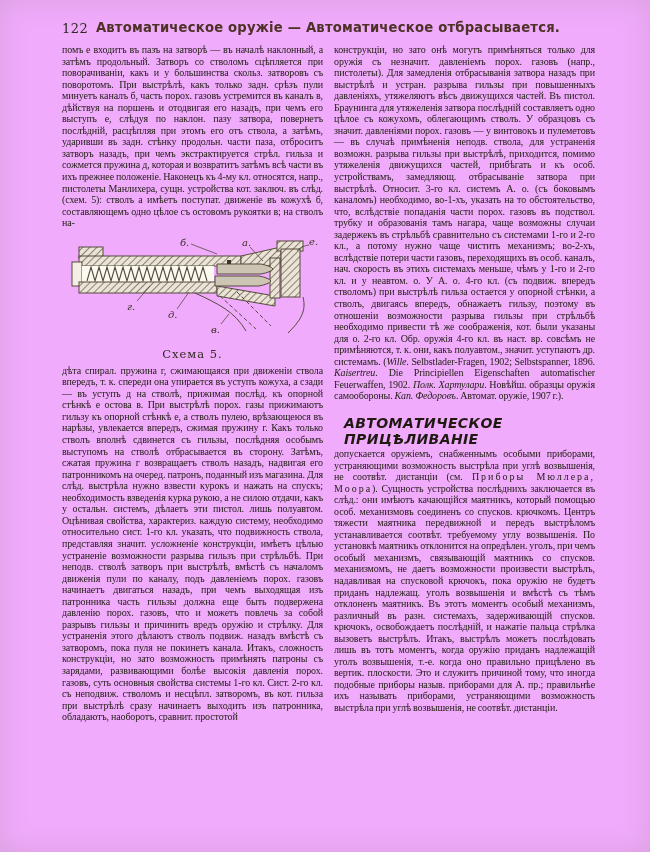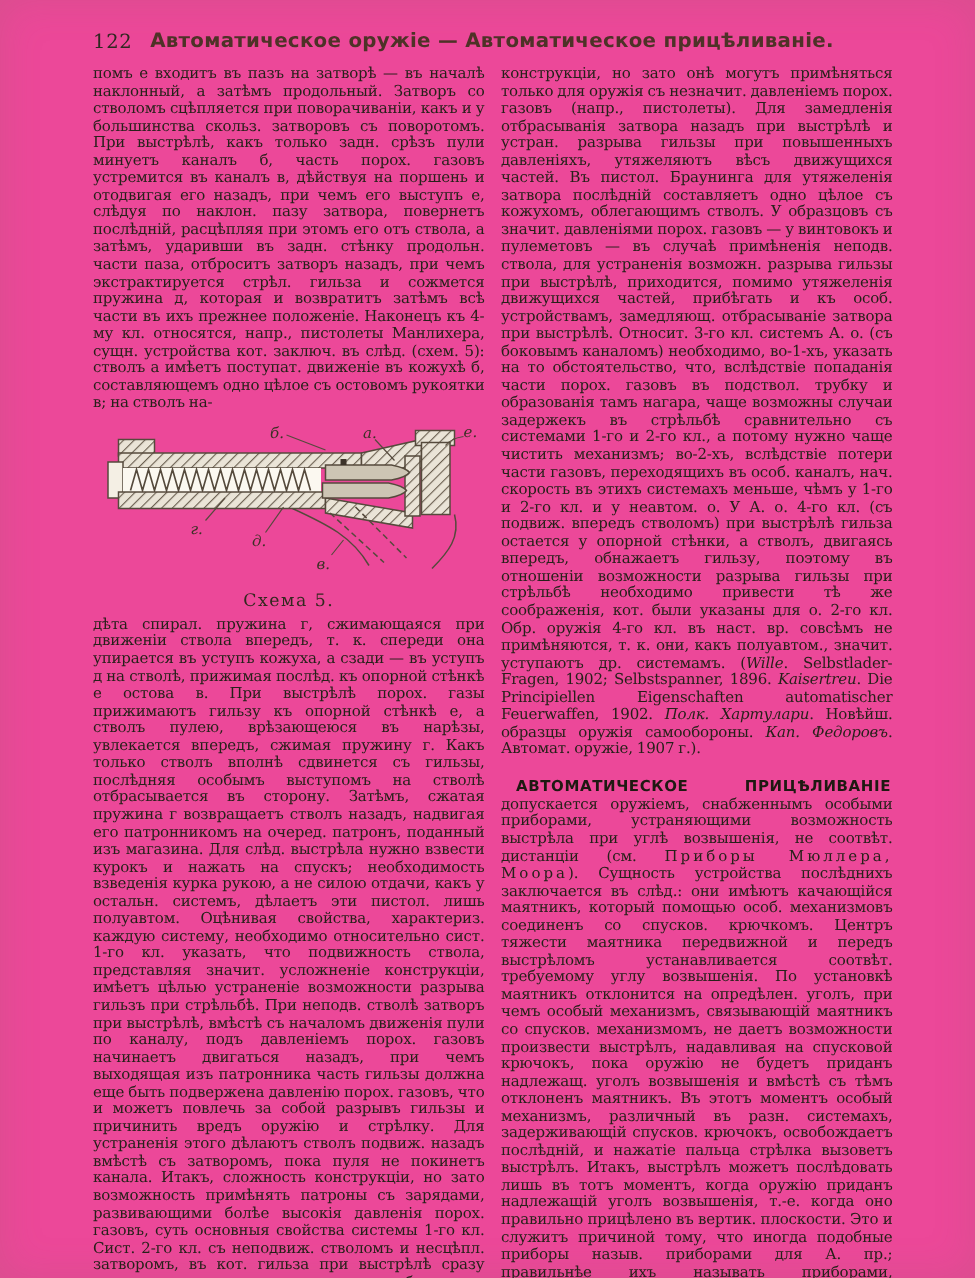--- a/index.html
+++ b/index.html
@@ -3,21 +3,21 @@
 <meta charset="utf-8">
 <style>
   html,body{margin:0;padding:0;}
   body{
     width:650px;height:852px;
     background:#efede6;
     font-family:"DejaVu Serif", serif;
   }
   .page{
     position:relative;width:650px;height:852px;overflow:hidden;
-    background:#ec4899;
+    background:#f0abfc;
     box-shadow:inset 0 0 28px rgba(120,110,90,.18);
   }
   .running-header{
     position:absolute;top:20px;left:60px;width:536px;height:18px;
   }
   .pagenum{
     position:absolute;left:2px;top:1px;
     font-size:13px;color:#2e2820;letter-spacing:.5px;
   }
   .header-title{
@@ -28,46 +28,46 @@
   }
   .cols{
     position:absolute;top:44px;left:62px;width:534px;
     display:flex;gap:11px;color:#27211a;
   }
   .col{width:261px;}
   .para{
     margin:0;
     font-size:10px;line-height:11.55px;
     text-align:justify;
-    letter-spacing:-.12px;word-spacing:-.4px;
+    letter-spacing:-.12px;word-spacing:-.4px;font-family:Liberation Serif, serif;
   }
   .seg-i{font-style:italic;}
   .seg-sp{letter-spacing:2px;}
   .fig{margin:5px 0 4px 0;text-align:center;}
   .fig svg{display:block;margin:0 auto;}
   .fig figcaption{
     margin-top:13px;font-size:11.5px;letter-spacing:1px;color:#33291f;
   }
   .article-heading{
     margin:13px 0 1px 0;
     font-family:"DejaVu Sans", sans-serif;
-    font-weight:bold;font-size:10px;color:#1f1912;
+    font-weight:bold;font-size:14px;color:#1f1912;
     text-align:justify;text-align-last:justify;
-    padding:0 1px 0 10px;letter-spacing:.4px;
+    padding:0 1px 0 10px;letter-spacing:.4px;font-style:italic;
   }
   .svg-label{font-family:"DejaVu Serif", serif;font-style:italic;font-size:10px;fill:#3b3125;}
 </style>
 </head>
 <body>
 
 <div class="page">
 
   <div class="running-header">
     <span class="pagenum">122</span>
-    <div class="header-title">Автоматическое оружіе — Автоматическое прицѣливаніе.</div>
+    <div class="header-title">Автоматическое оружіе — Автоматическое отбрасывается.</div>
   </div>
 
   <div class="cols">
 
     <div class="col">
       <p class="para">помъ е входитъ въ пазъ на затворѣ — въ началѣ наклонный, а затѣмъ продольный. Затворъ со стволомъ сцѣпляется при поворачиваніи, какъ и у большинства скольз. затворовъ съ поворотомъ. При выстрѣлѣ, какъ только задн. срѣзъ пули минуетъ каналъ б, часть порох. газовъ устремится въ каналъ в, дѣйствуя на поршень и отодвигая его назадъ, при чемъ его выступъ е, слѣдуя по наклон. пазу затвора, повернетъ послѣдній, расцѣпляя при этомъ его отъ ствола, а затѣмъ, ударивши въ задн. стѣнку продольн. части паза, отброситъ затворъ назадъ, при чемъ экстрактируется стрѣл. гильза и сожмется пружина д, которая и возвратитъ затѣмъ всѣ части въ ихъ прежнее положеніе. Наконецъ къ 4-му кл. относятся, напр., пистолеты Манлихера, сущн. устройства кот. заключ. въ слѣд. (схем. 5): стволъ а имѣетъ поступат. движеніе въ кожухѣ б, составляющемъ одно цѣлое съ остовомъ рукоятки в; на стволъ на-</p>
 
       <figure class="fig">
         <svg width="252" height="100" viewBox="0 0 252 100">
           <defs>

